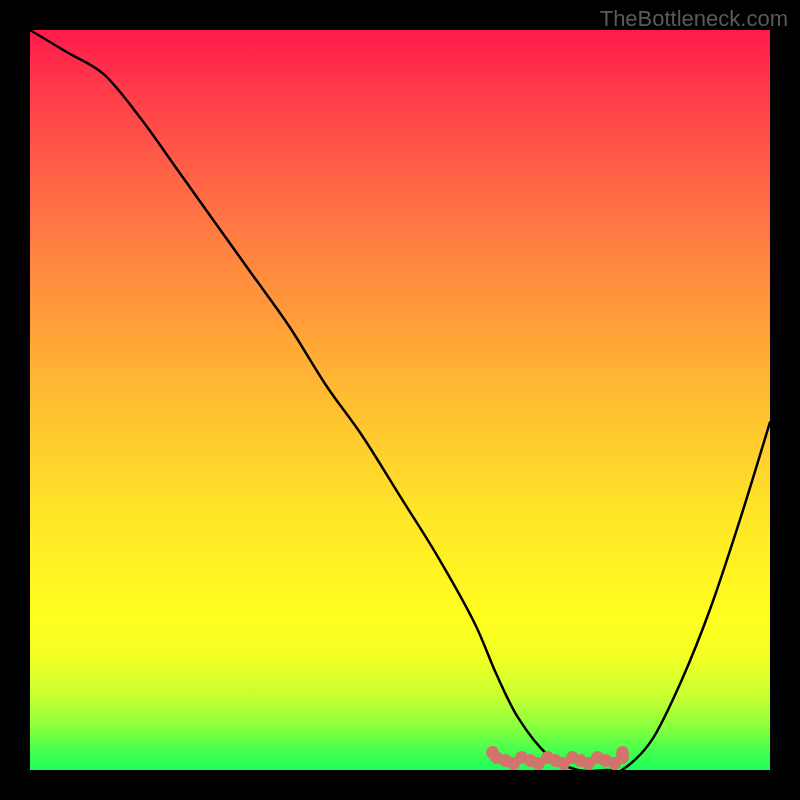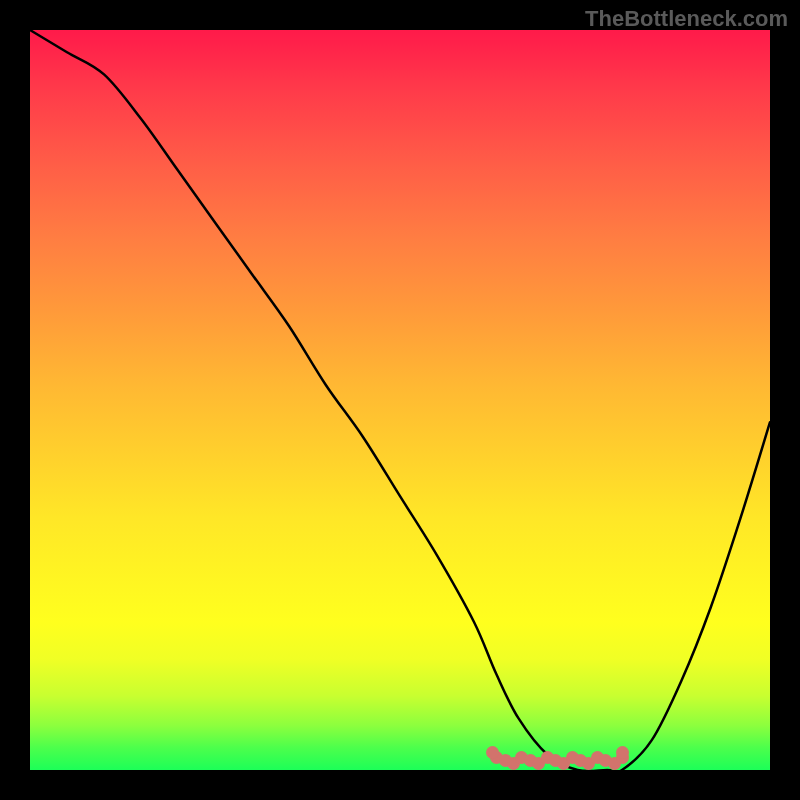--- a/index.html
+++ b/index.html
@@ -10,21 +10,21 @@
     background: #000;
     position: relative;
     font-family: Arial, sans-serif;
   }
   .watermark {
     position: absolute;
     top: 6px;
     right: 12px;
     color: #5a5a5a;
     font-size: 22px;
-    font-weight: 700;
+    font-weight: 400;
     z-index: 10;
   }
   .plot-area {
     position: absolute;
     left: 30px;
     top: 30px;
     width: 740px;
     height: 740px;
     background: linear-gradient(to bottom,
       #ff1a4a 0%,

